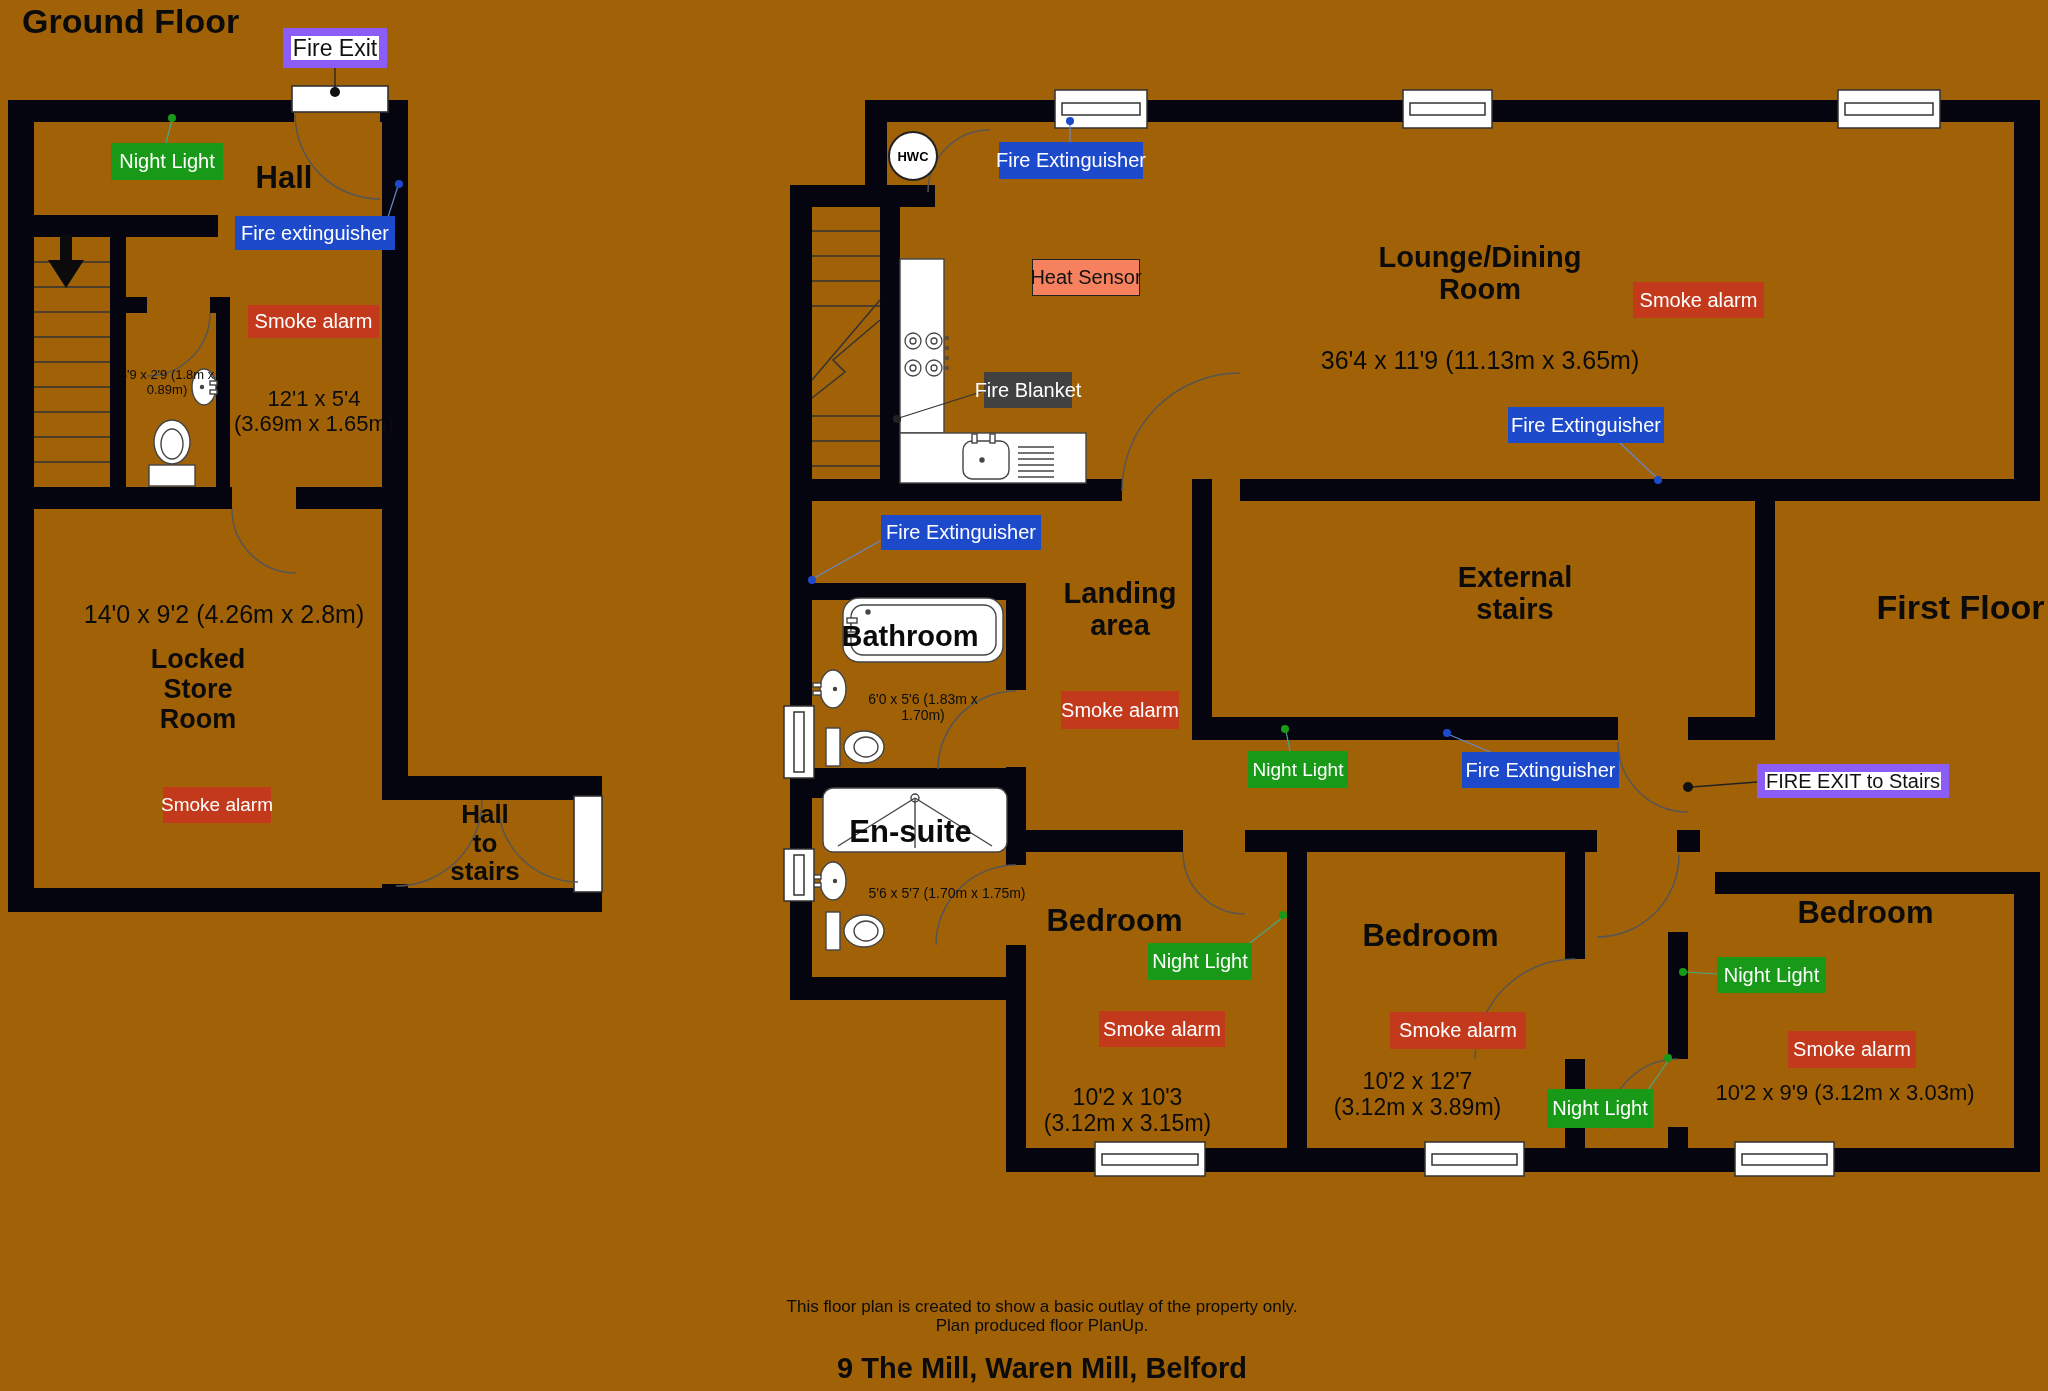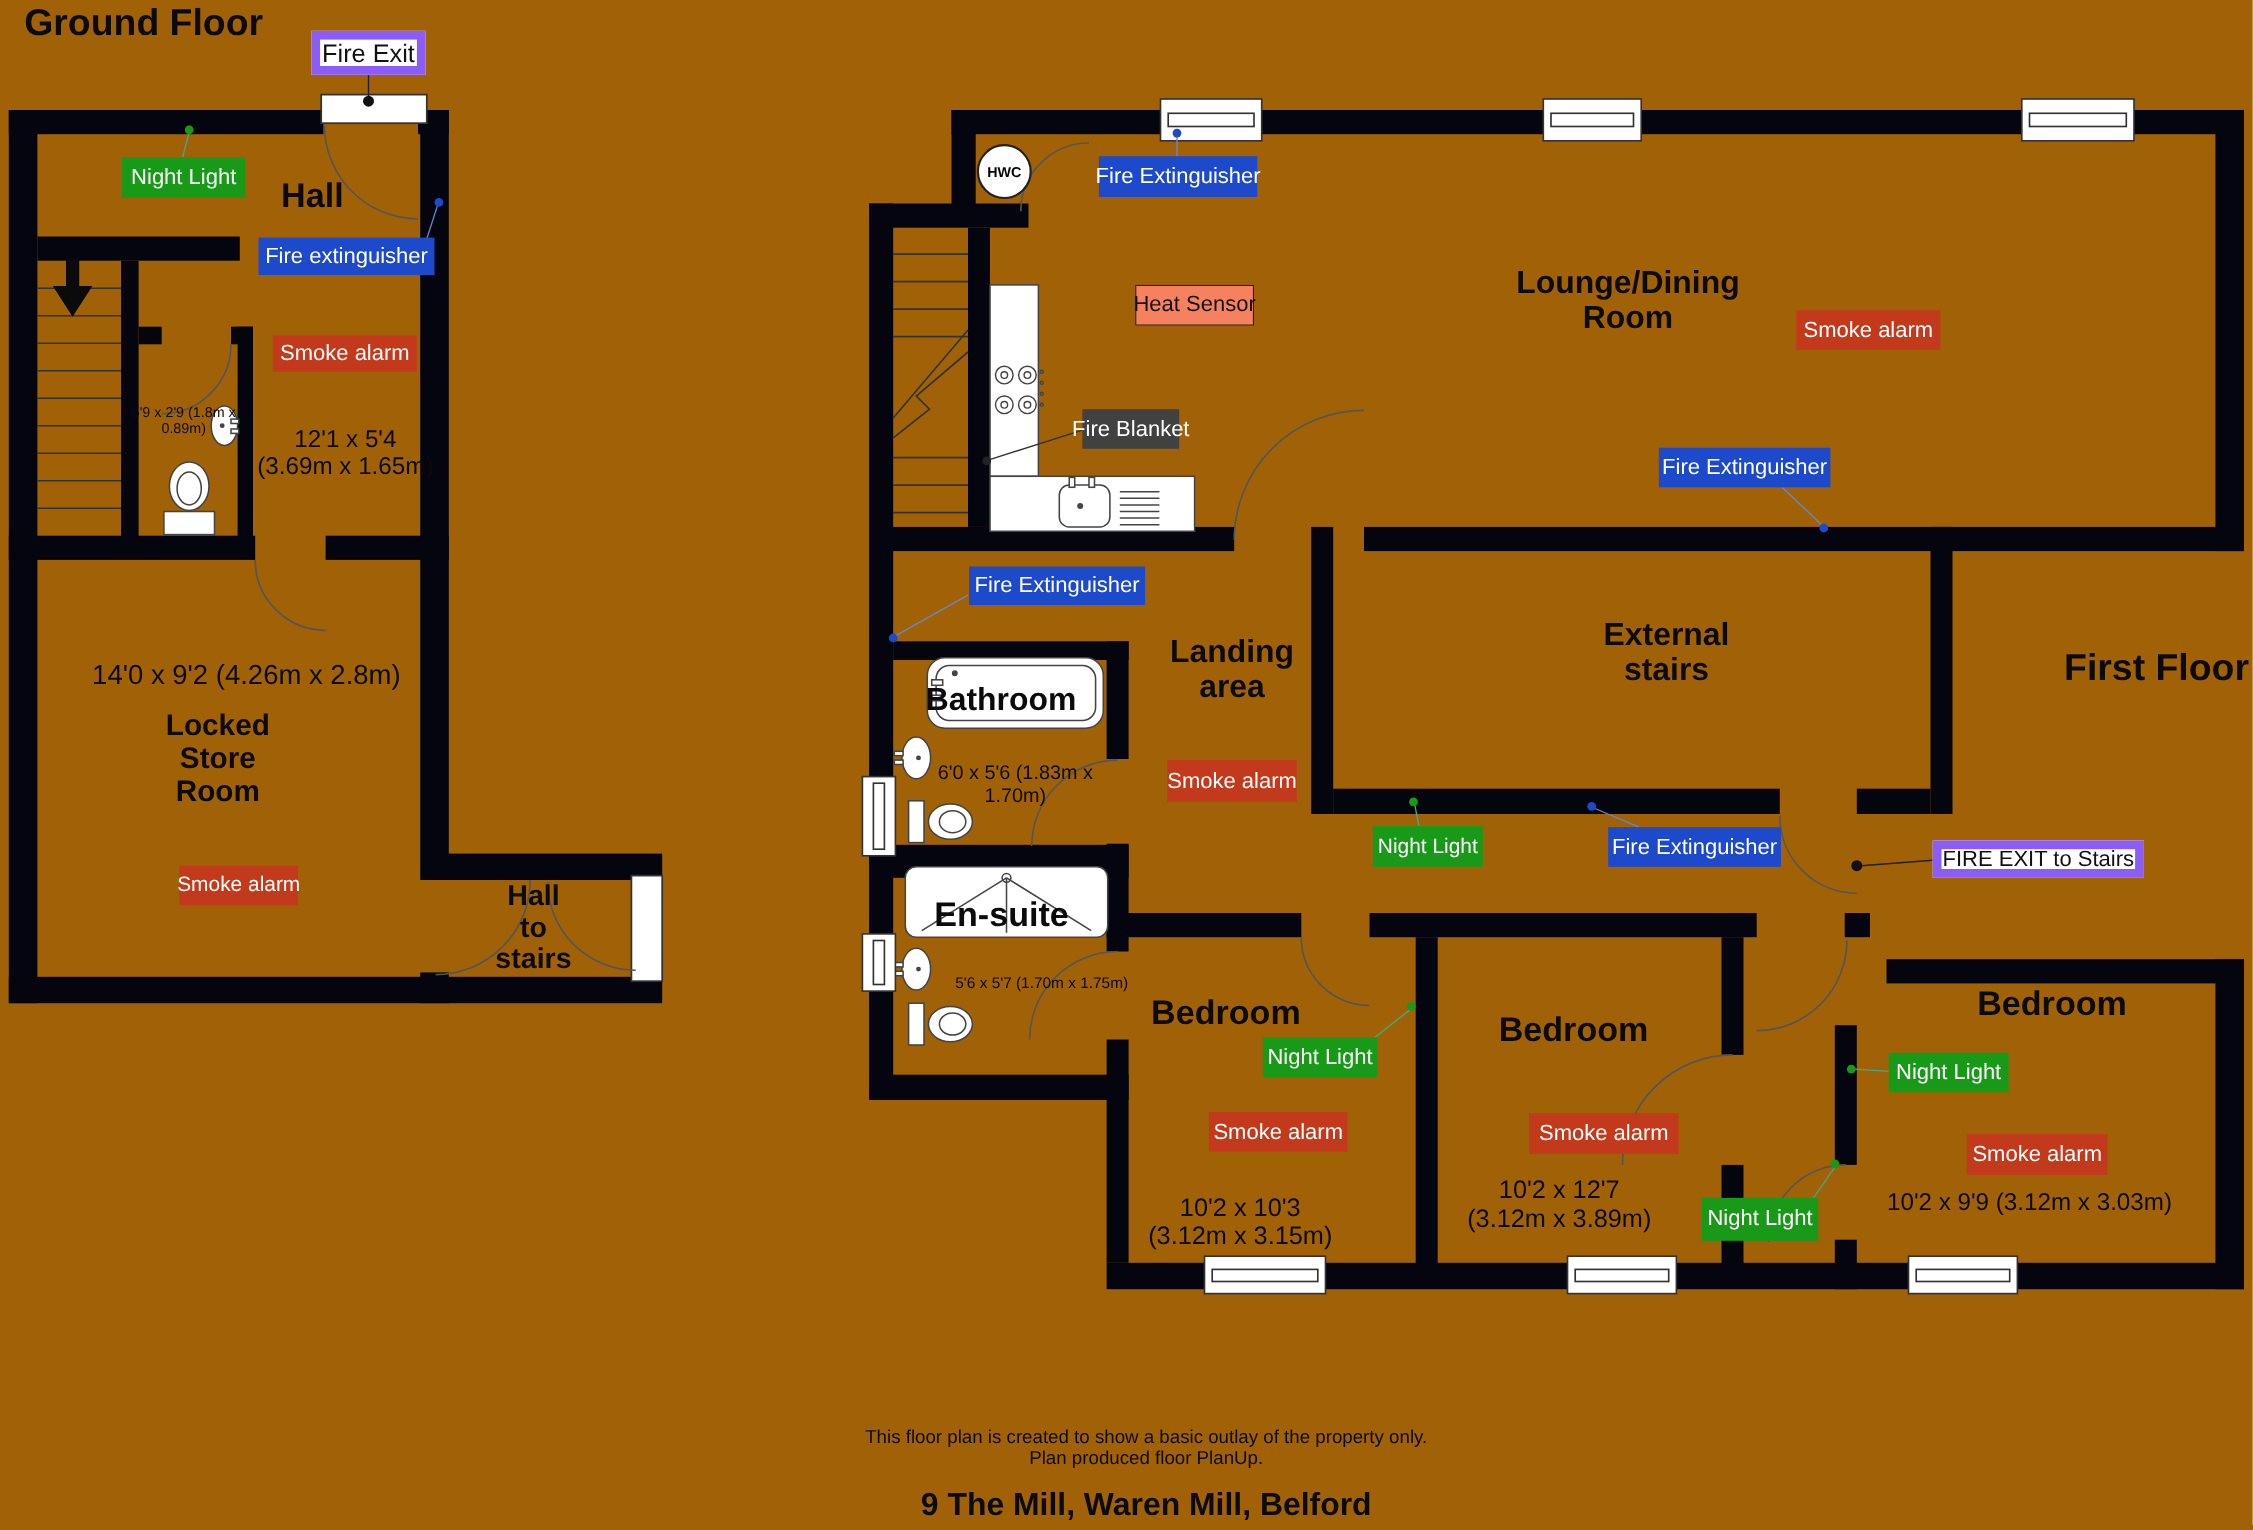--- a/index.html
+++ b/index.html
@@ -297,20 +297,21 @@
 
   <div class="lbl salmon" style="left:1032px;top:259px;width:108px;height:37px;font-size:20px">Heat Sensor</div>
 
   <div class="lbl dark" style="left:984px;top:372px;width:88px;height:36px;font-size:20px">Fire Blanket</div>
 
   <div class="txt b" style="left:1330px;top:242px;width:300px;font-size:29px;line-height:1.1">
     <div>Lounge/Dining</div>
     <div>Room</div>
   </div>
 
+  <div class="txt" style="left:1240px;top:346px;width:480px;font-size:25px">36'4 x 11'9 (11.13m x 3.65m)</div>
 
   <div class="lbl red" style="left:1633px;top:282px;width:131px;height:36px;font-size:20px">Smoke alarm</div>
 
   <div class="lbl blue" style="left:1508px;top:407px;width:156px;height:36px;font-size:20px">Fire Extinguisher</div>
 
   <div class="lbl blue" style="left:881px;top:515px;width:160px;height:35px;font-size:20px">Fire Extinguisher</div>
 
   <div class="txt b" style="left:1020px;top:578px;width:200px;font-size:29px;line-height:1.1">
     <div>Landing</div>
     <div>area</div>
@@ -324,21 +325,21 @@
   <div class="lbl red" style="left:1061px;top:691px;width:118px;height:38px;font-size:20px">Smoke alarm</div>
 
   <div class="lbl green" style="left:1248px;top:751px;width:100px;height:37px;font-size:19px">Night Light</div>
 
   <div class="lbl blue" style="left:1462px;top:752px;width:157px;height:36px;font-size:20px">Fire Extinguisher</div>
 
   <div class="lbl outline" style="left:1757px;top:764px;width:192px;height:34px;font-size:20px">FIRE EXIT to Stairs</div>
 
   <div class="txt b" style="left:820px;top:620px;width:180px;font-size:29px">Bathroom</div>
 
-  <div class="txt" style="left:843px;top:692px;width:160px;font-size:18px">
+  <div class="txt" style="left:843px;top:692px;width:160px;font-size:14px">
     <div>6'0 x 5'6 (1.83m x</div>
     <div>1.70m)</div>
   </div>
 
   <div class="txt b" style="left:828px;top:814px;width:165px;font-size:31px">En-suite</div>
 
   <div class="txt" style="left:852px;top:886px;width:190px;font-size:14px">5'6 x 5'7 (1.70m x 1.75m)</div>
 
   <div class="txt b" style="left:1032px;top:903px;width:165px;font-size:31px">Bedroom</div>
 

